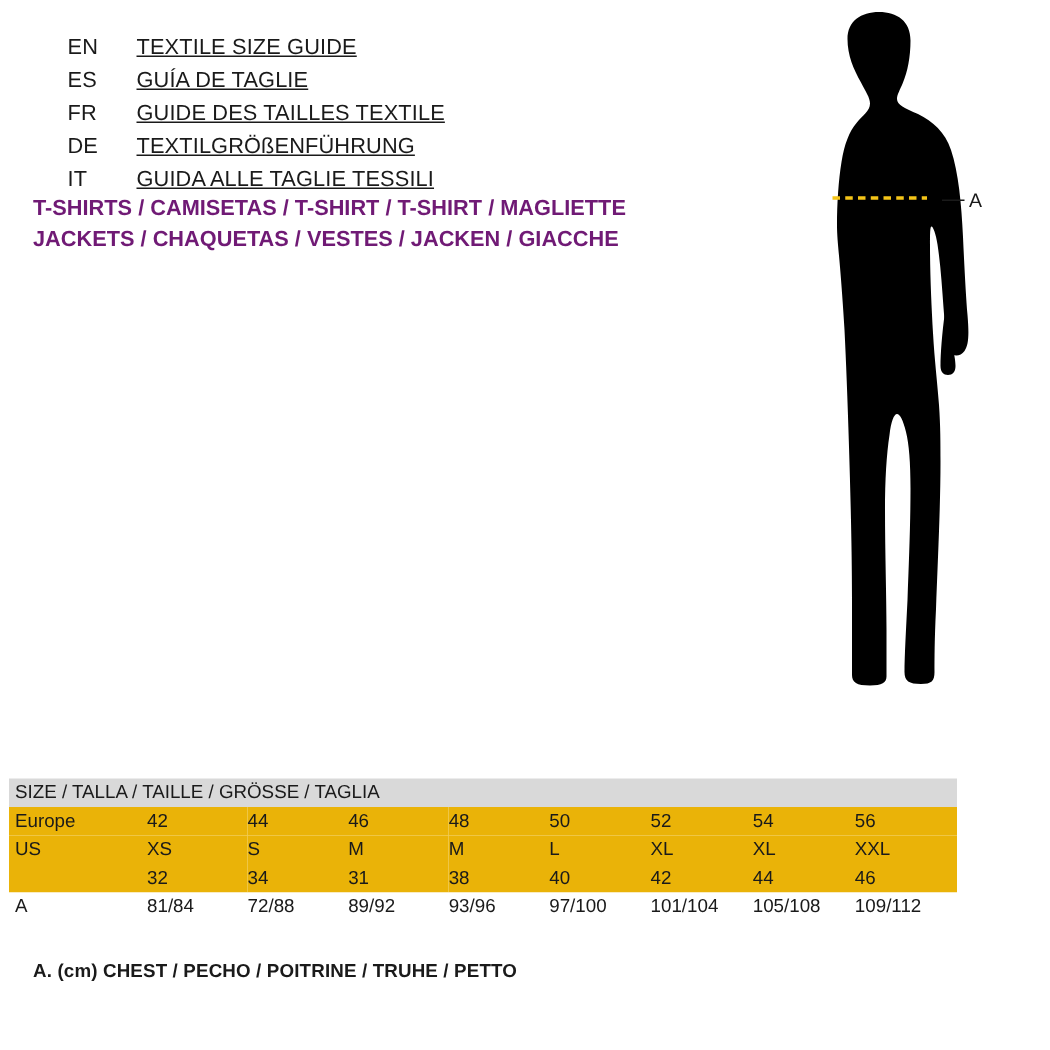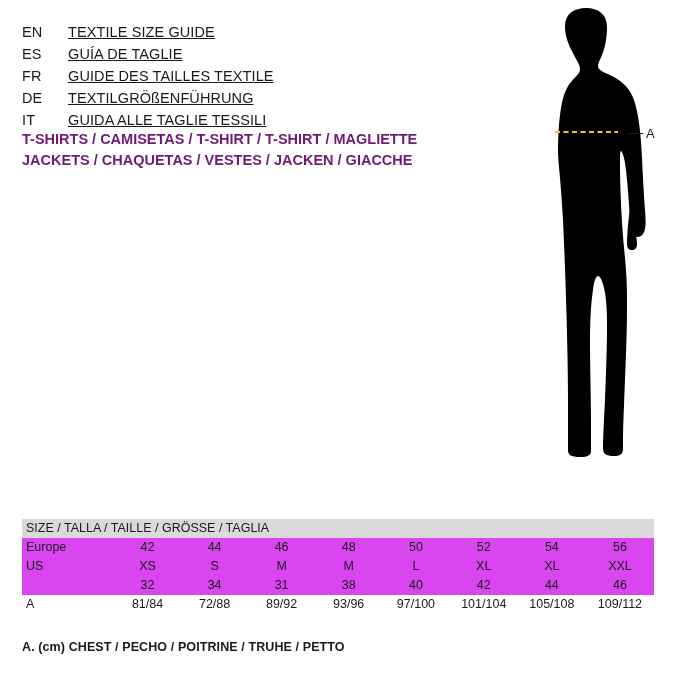--- a/index.html
+++ b/index.html
@@ -27,20 +27,21 @@
     left: 22px;
     top: 24px;
     width: 430px;
   }
   .lang-row {
     display: flex;
     align-items: baseline;
     height: 22px;
     font-size: 14.5px;
     letter-spacing: 0.1px;
+    margin-left: 23px;
   }
   .lang-code {
     width: 46px;
     flex: 0 0 46px;
     font-size: 14.5px;
     color: #1a1a1a;
   }
   .lang-text {
     font-size: 14.5px;
     color: #1a1a1a;
@@ -92,48 +93,47 @@
   .table-title {
     position: absolute;
     left: 22px;
     top: 486px;
     font-size: 13.5px;
     font-weight: bold;
     letter-spacing: 0.1px;
   }
   .size-table {
     position: absolute;
-    left: 22px;
+    left: 6px;
     top: 519px;
     width: 632px;
     border-collapse: collapse;
     font-size: 12.5px;
   }
   .size-table td {
     padding: 0;
     height: 19px;
     line-height: 19px;
     vertical-align: middle;
   }
   .row-head td {
     background: #d9d9d9;
     font-size: 12.5px;
     padding-left: 4px;
     height: 19px;
   }
-  .row-alt td { background: #d946ef; }
+  .row-alt td { background: #eab308; }
   .row-plain td { background: #ffffff; }
   .col-label {
     width: 92px;
     padding-left: 4px !important;
     text-align: left;
   }
   .cell {
     width: 70px;
-    text-align: center;
   }
   .footnote {
     position: absolute;
     left: 22px;
     top: 640px;
     font-size: 12.5px;
     font-weight: bold;
     letter-spacing: 0.1px;
   }
 </style>

